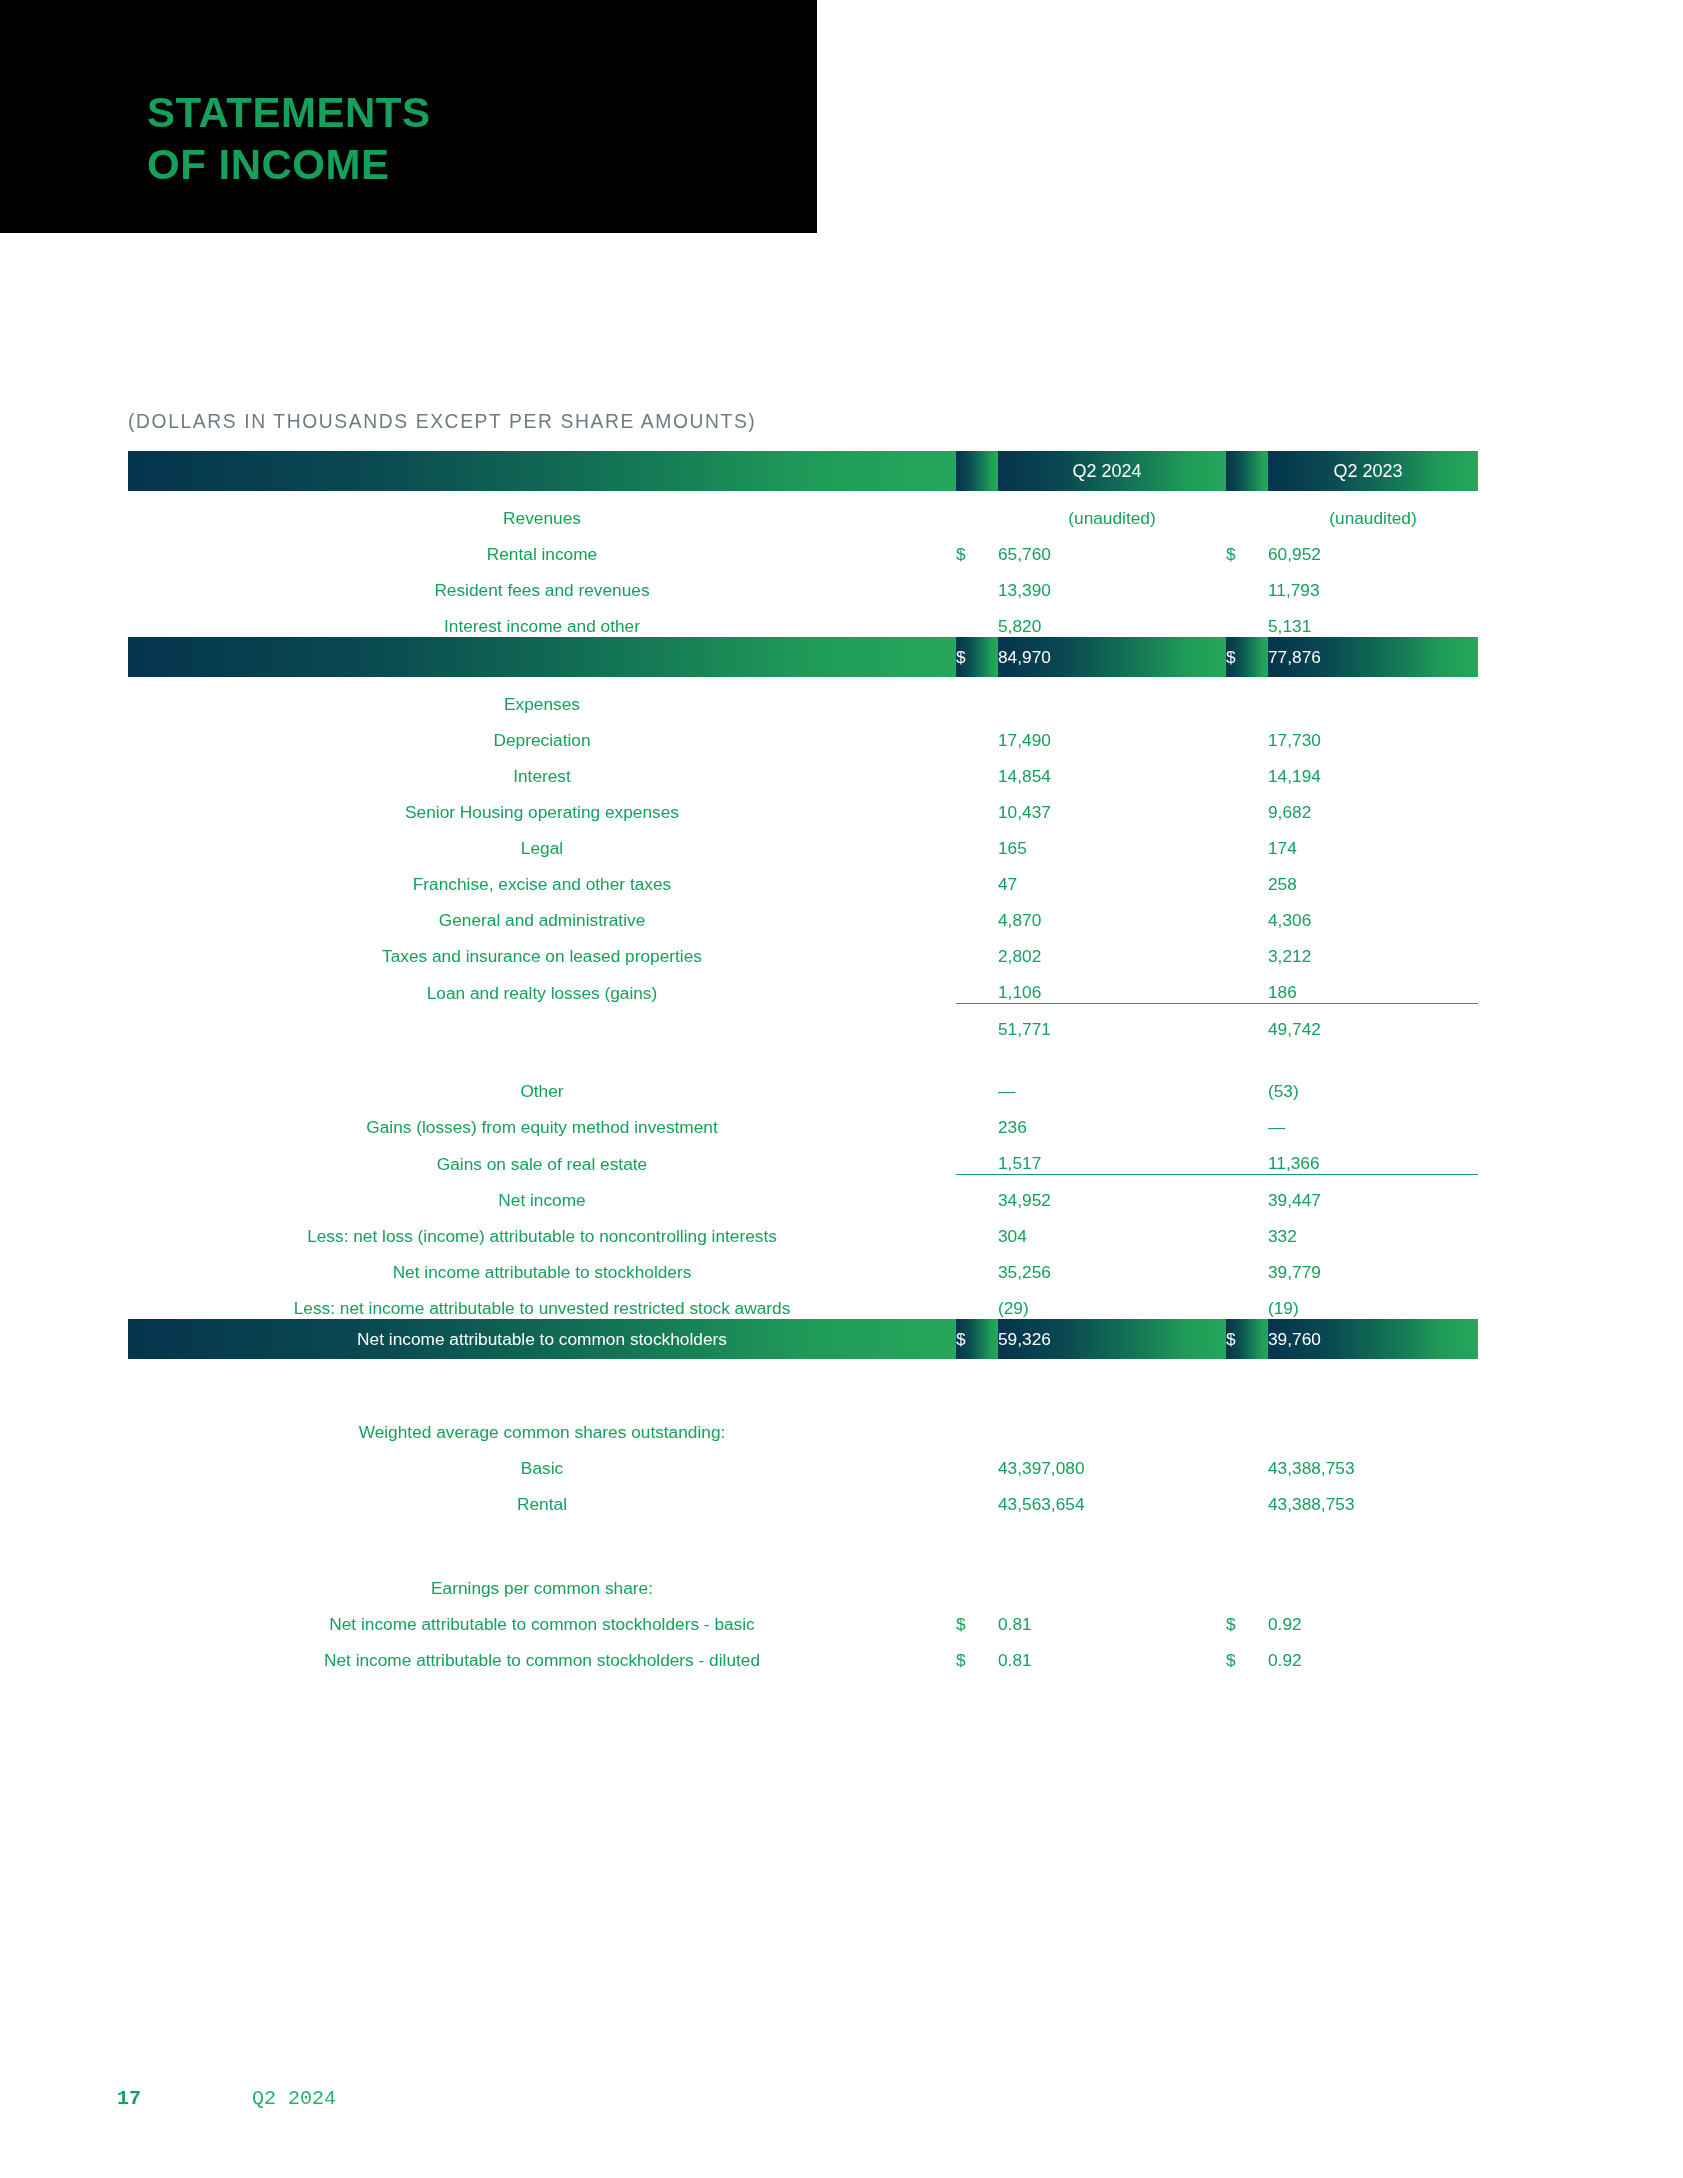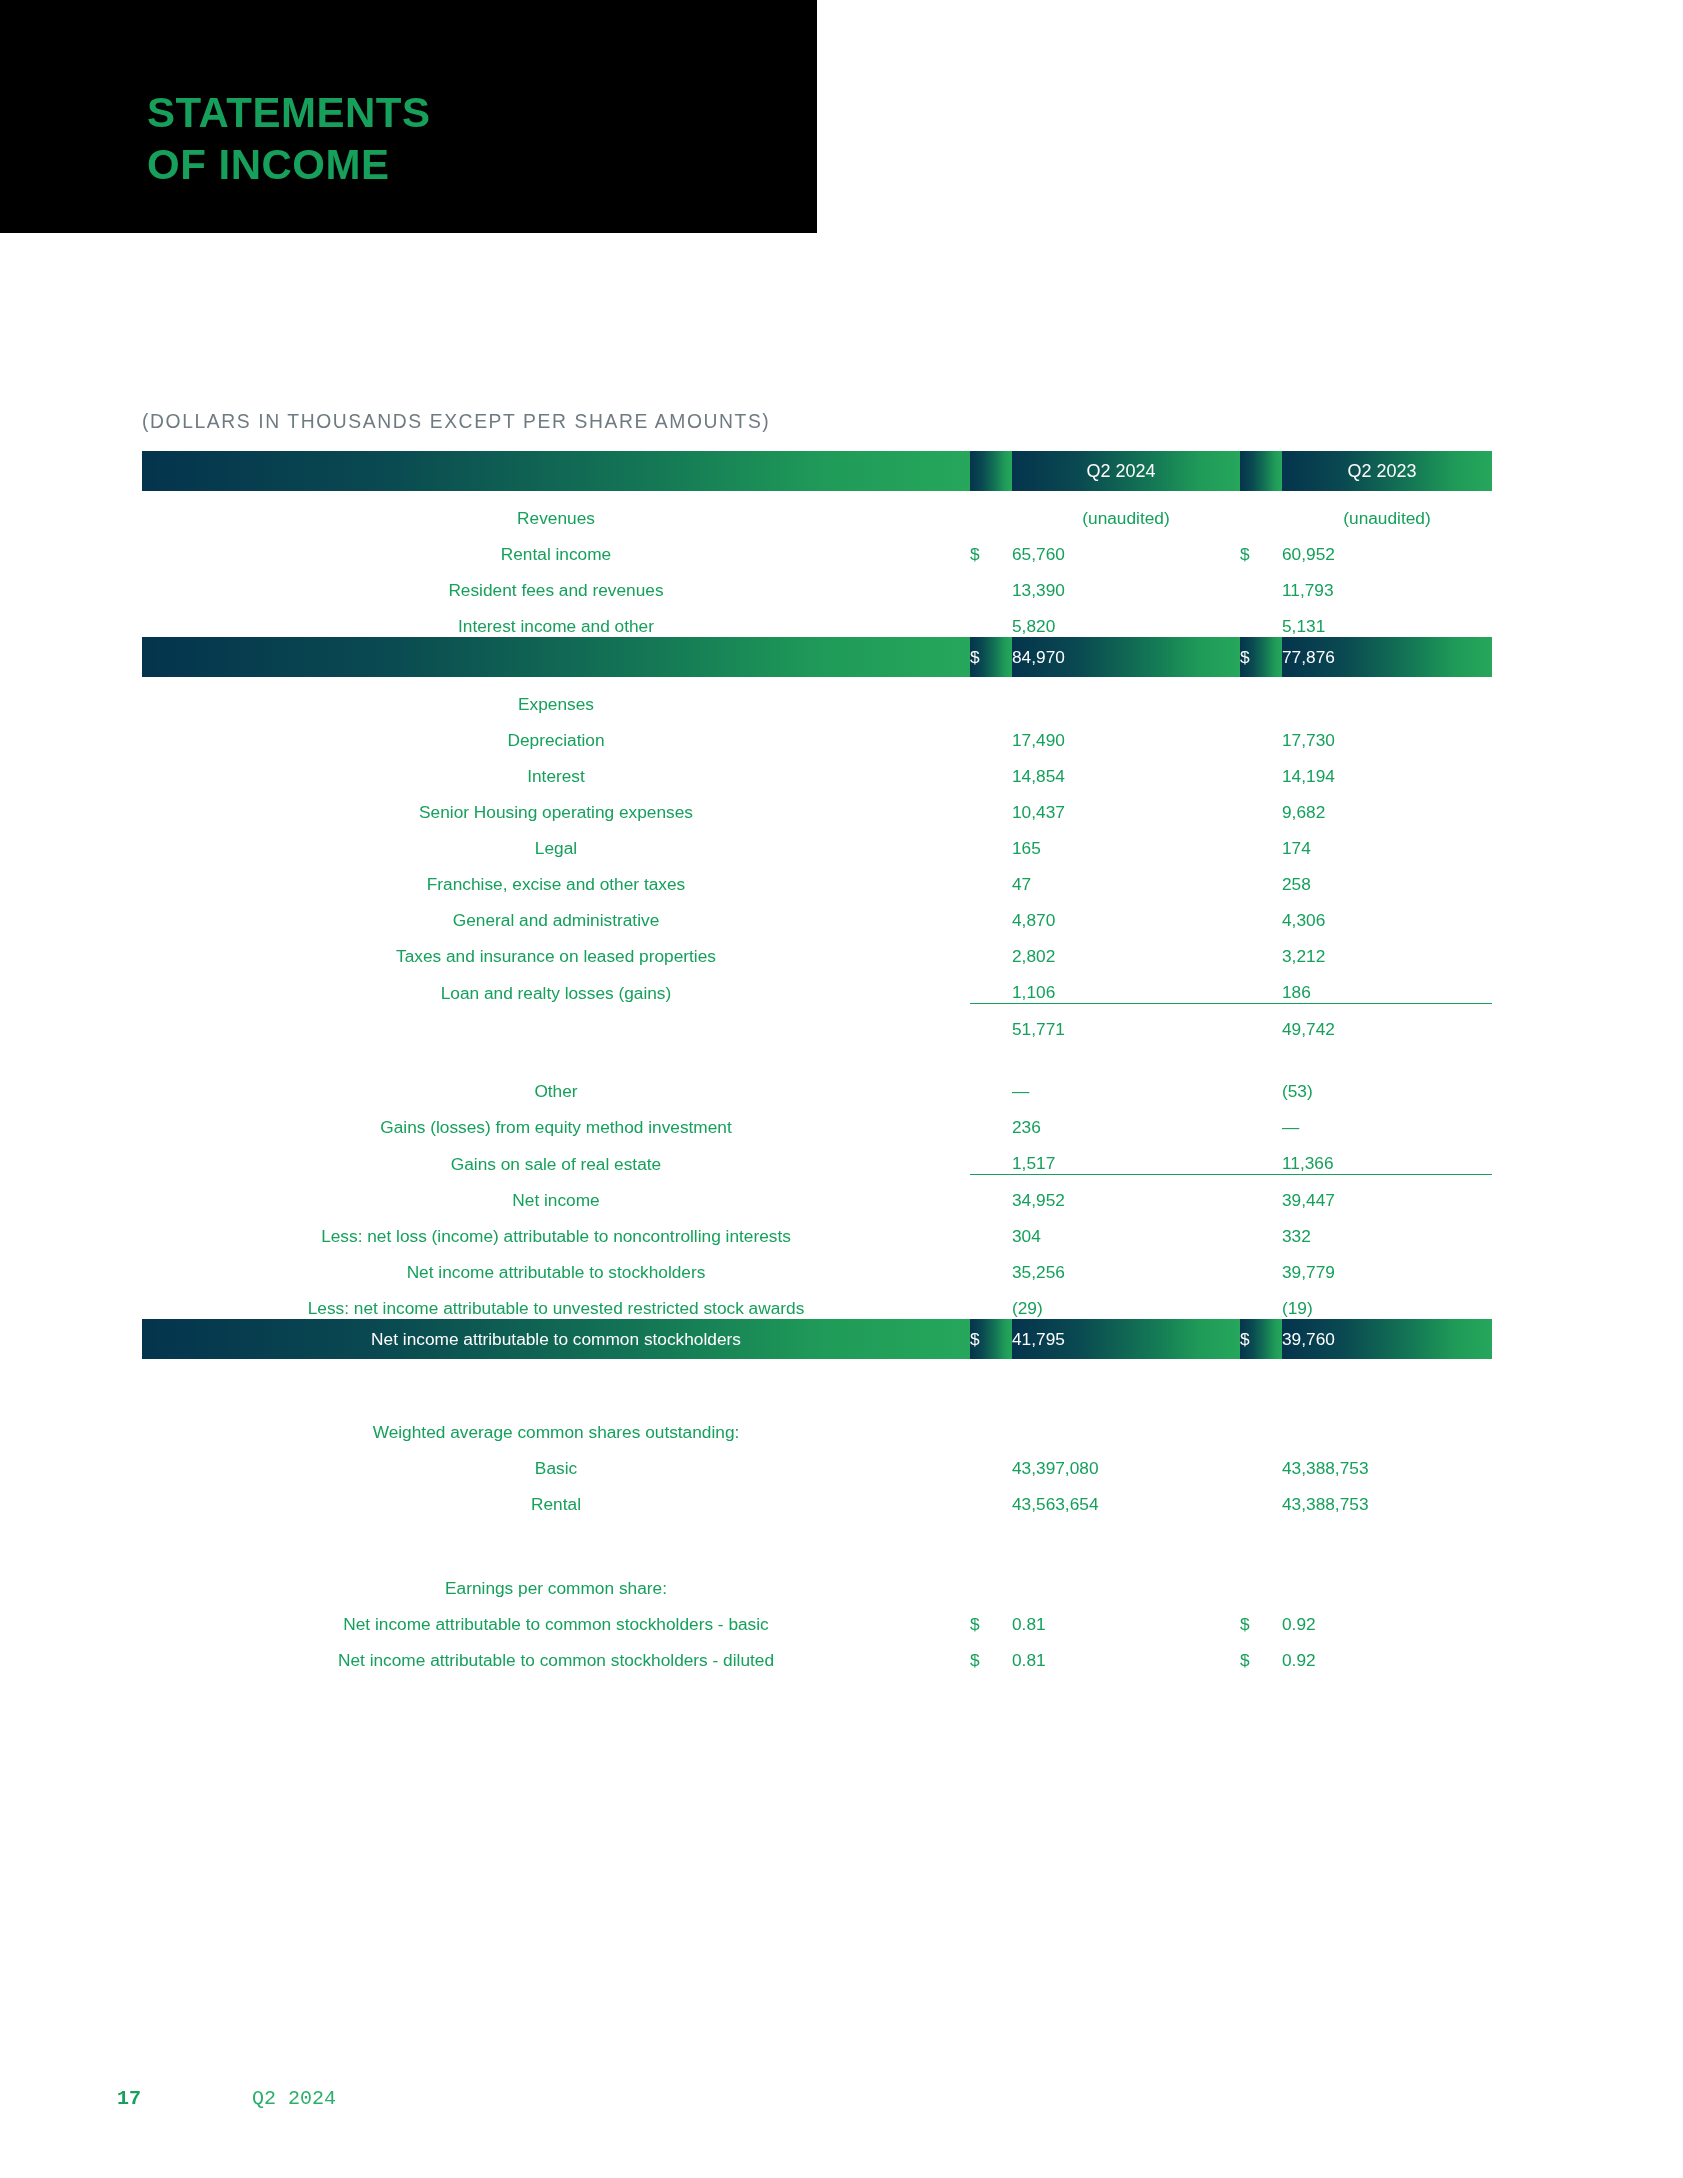--- a/index.html
+++ b/index.html
@@ -33,21 +33,21 @@
     font-weight: bold;
     line-height: 1.24;
     letter-spacing: 0.5px;
     color: #16a05c;
     white-space: pre-line;
   }
 
   
   .sheet {
     position: absolute;
-    left: 142px;
+    left: 128px;
     top: 411px;
     width: 1348px;
   }
   .units-note {
     font-size: 19.3px;
     letter-spacing: 1.6px;
     color: #6e7b80;
     margin-bottom: 18px;
     font-family: "Liberation Sans", sans-serif;
   }
@@ -342,21 +342,21 @@
         <td class="label">Less: net income attributable to unvested restricted stock awards</td>
         <td></td>
         <td class="val">(29)</td>
         <td></td>
         <td class="val">(19)</td>
       </tr>
 
       <tr class="bar">
         <td class="label">Net income attributable to common stockholders</td>
         <td class="dollar">$</td>
-        <td class="val">41,795</td>
+        <td class="val">59,326</td>
         <td class="dollar">$</td>
         <td class="val">39,760</td>
       </tr>
 
       <tr class="spacer-lg">
           <td colspan="5"></td>
         </tr>
 
       <tr class="row-head">
         <td class="label">Weighted average common shares outstanding:</td>

